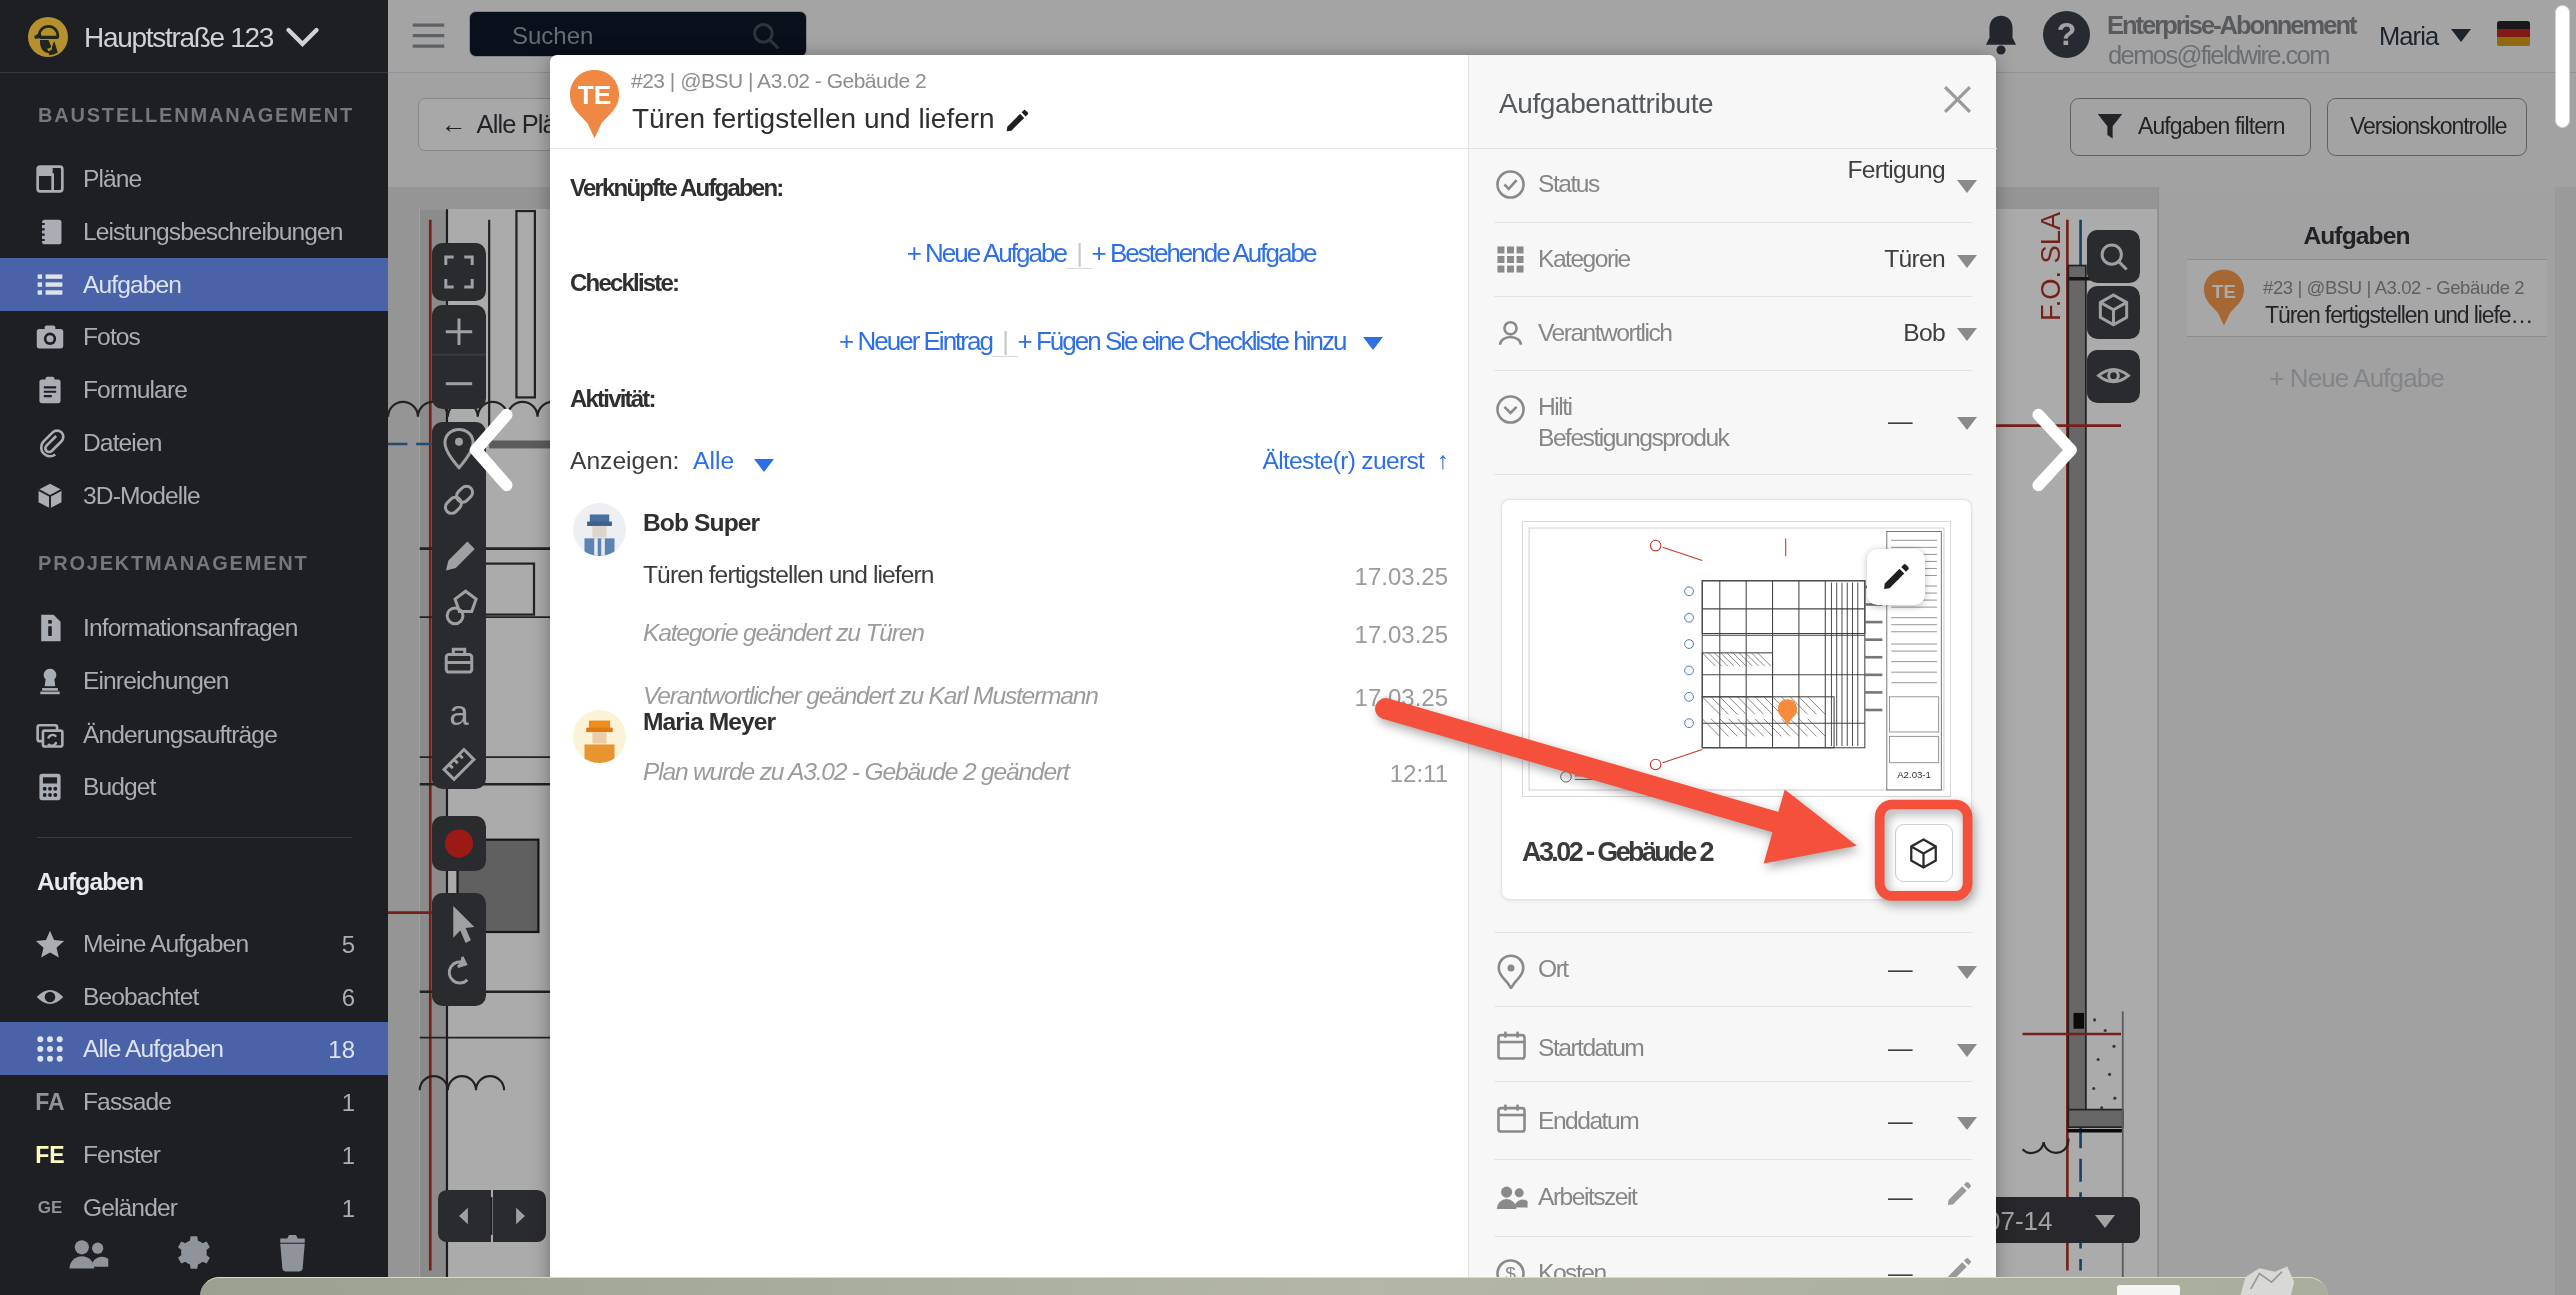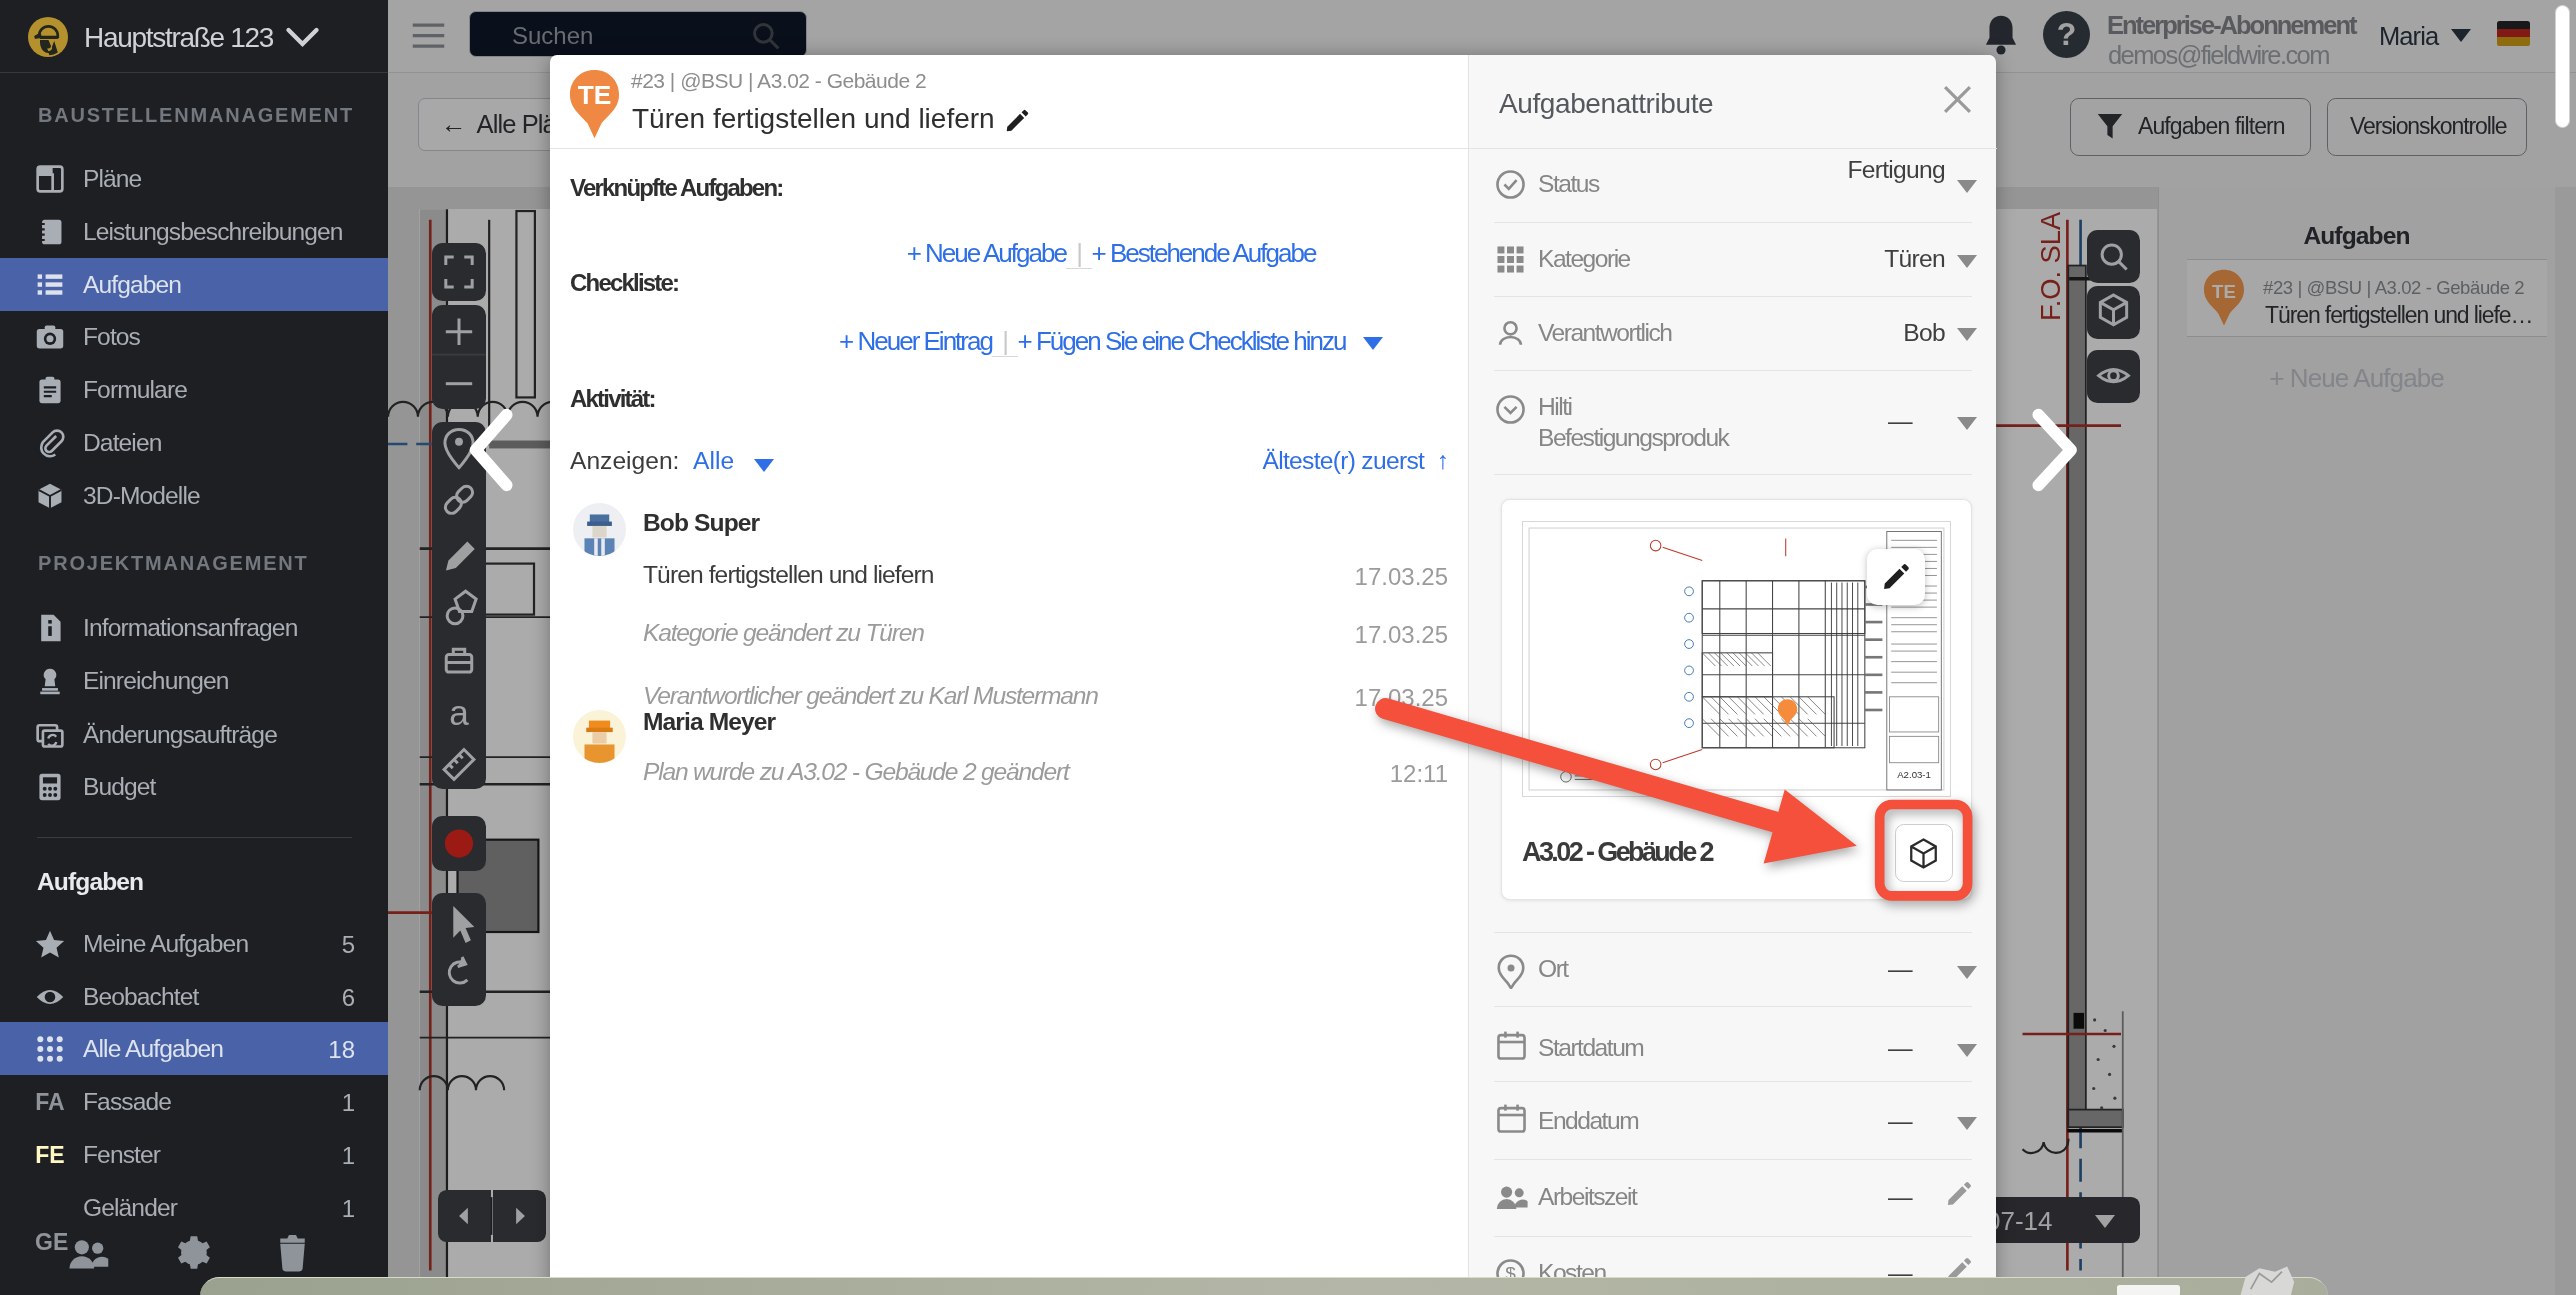--- a/index.html
+++ b/index.html
@@ -412,21 +412,21 @@
       <div class="ic" style="font-size:23px;font-weight:bold;color:#8f949b;line-height:30px;text-align:center;">FA</div>
       <div class="tx">Fassade</div>
         <div class="ct">1</div>
     </div>
     <div class="navitem" style="top:1128px;">
       <div class="ic" style="font-size:23px;font-weight:bold;color:#fef9c3;line-height:30px;text-align:center;">FE</div>
       <div class="tx">Fenster</div>
         <div class="ct">1</div>
     </div>
     <div class="navitem" style="top:1181px;">
-      <div class="ic" style="font-size:23px;font-weight:bold;color:#8f949b;line-height:30px;text-align:center;margin-top:34px;">GE</div>
+      <div class="ic" style="font-size:17px;font-weight:bold;color:#8f949b;line-height:30px;text-align:center;">GE</div>
       <div class="tx">Geländer</div>
         <div class="ct">1</div>
     </div>
 
     <svg class="abs" style="left:66px;top:1235px" width="44" height="37" viewBox="0 0 25 21">
       <circle cx="9" cy="7" r="4" fill="#8f949b"></circle>
         <path d="M2 19 a7 7 0 0 1 14 0 Z" fill="#8f949b"></path>
       <circle cx="18" cy="7.5" r="3.2" fill="#8f949b"></circle>
         <path d="M14.5 18 a6 6 0 0 1 9.5 -4.5 l0 4.5 Z" fill="#8f949b"></path>
     </svg>

